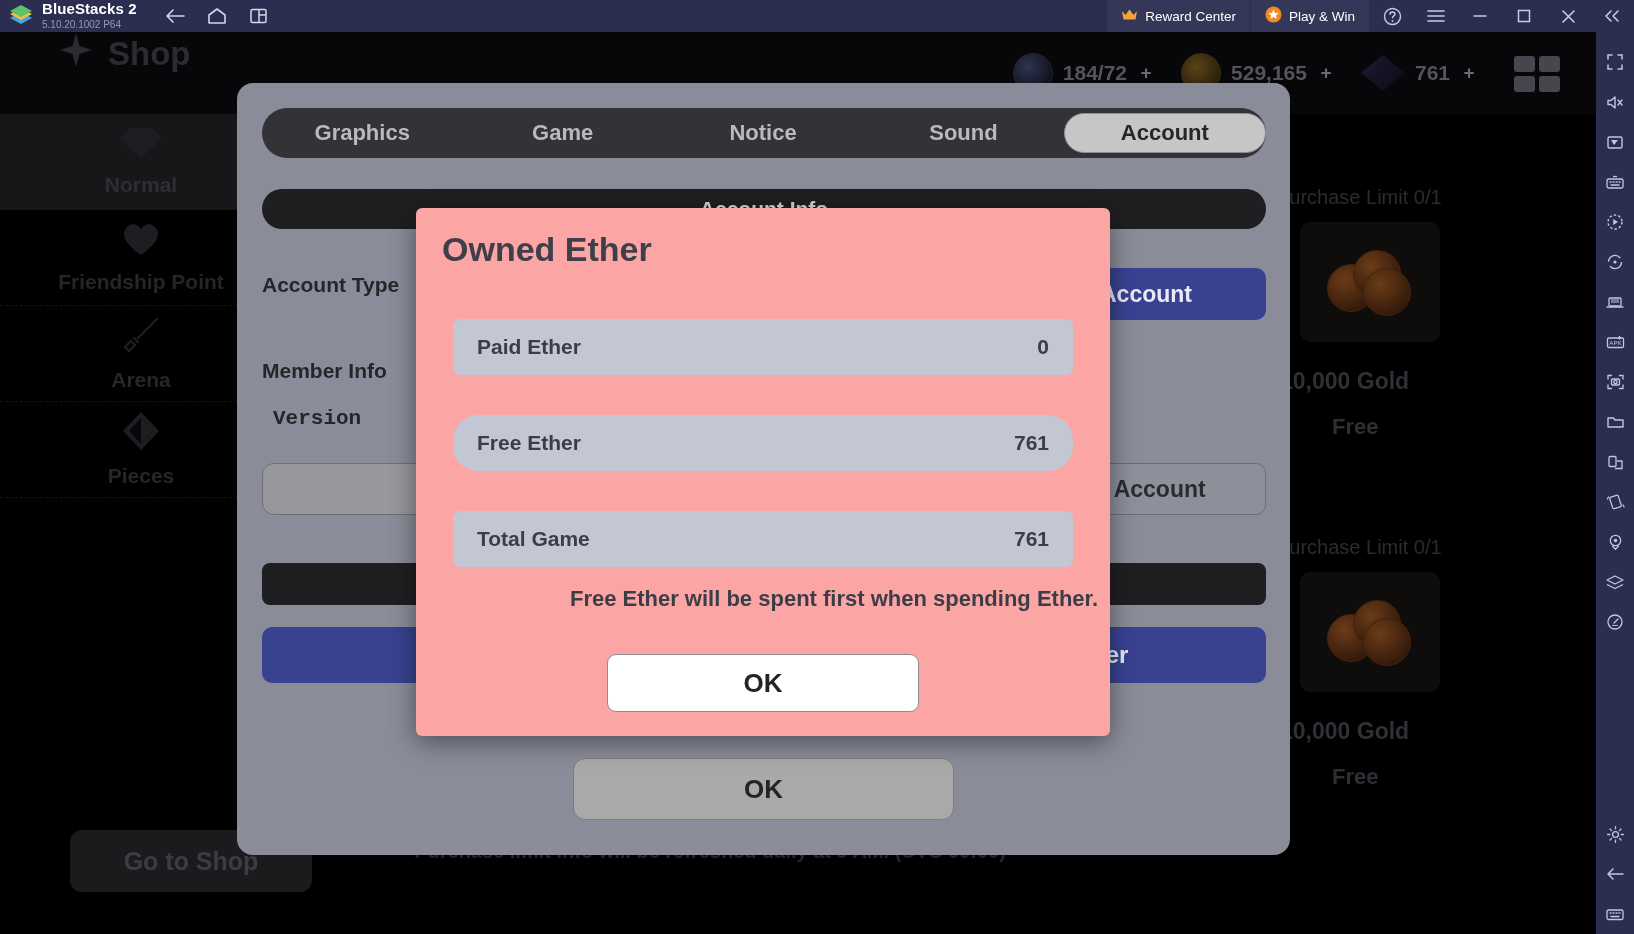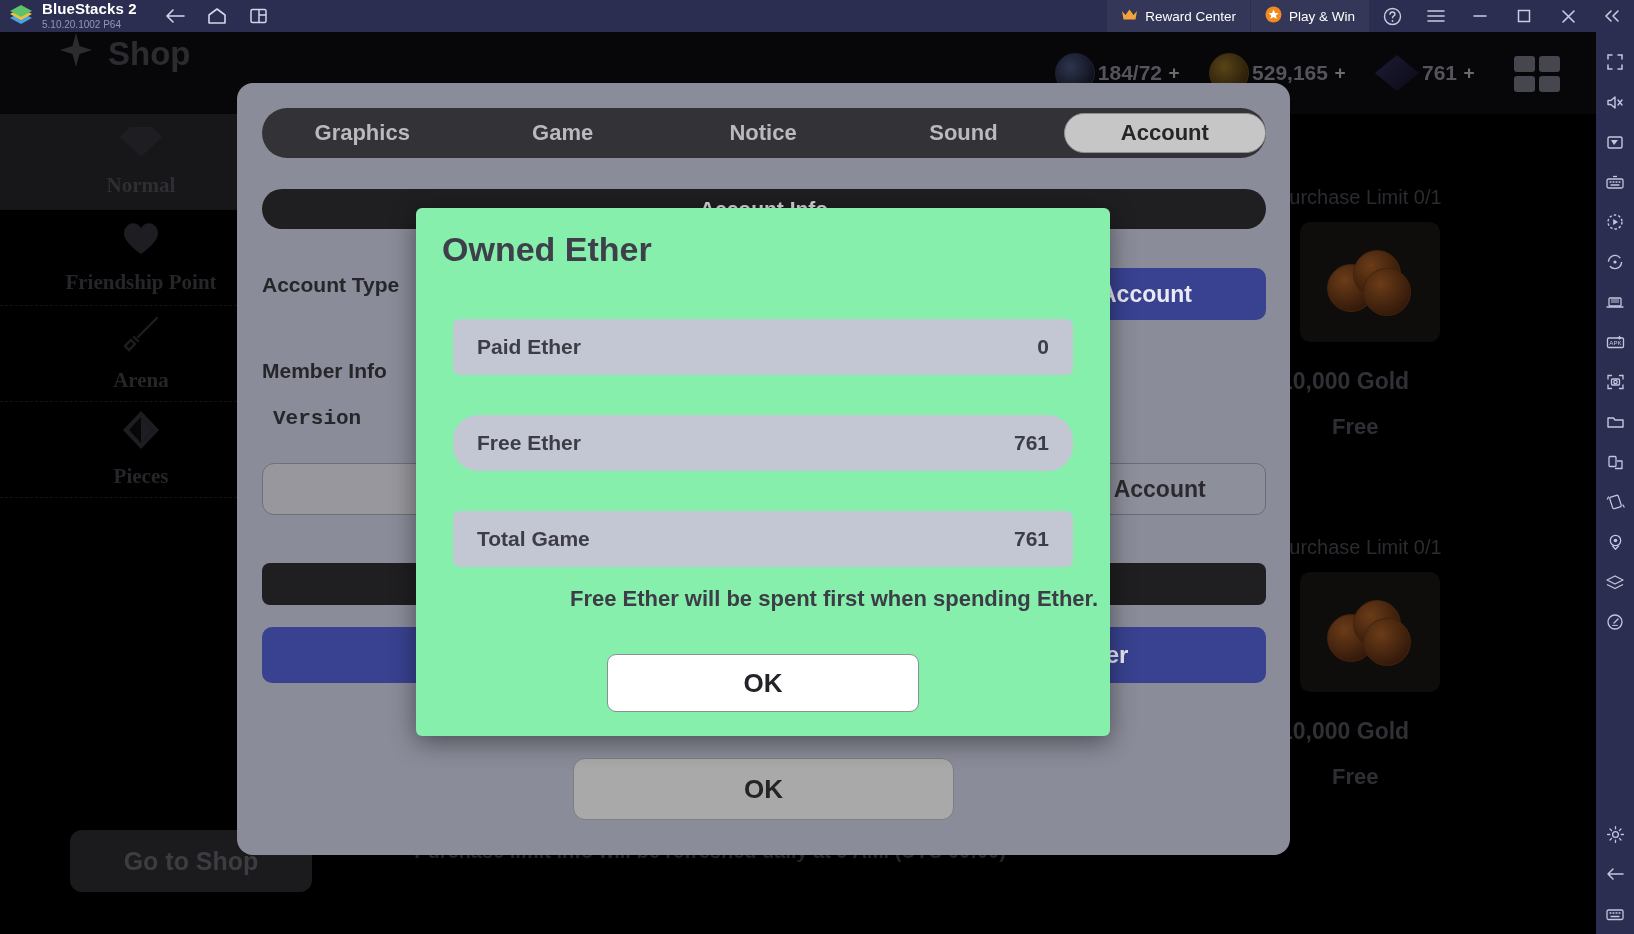--- a/index.html
+++ b/index.html
@@ -80,21 +80,21 @@
   .shop-title {
     display: flex; align-items: center; gap: 14px;
     margin-left: 58px;
     color: #2c2c30; font-size: 33px; font-weight: bold;
   }
   .currencies {
     position: absolute; right: 118px; top: 0; height: 82px;
     display: flex; align-items: center; gap: 26px;
     color: #54545c; font-size: 21px; font-weight: bold;
   }
-  .cur { display: flex; align-items: center; gap: 3px; }
+  .cur { display: flex; align-items: center; gap: 10px; }
   .cur-plus {
     width: 18px; height: 18px; display: flex; align-items: center; justify-content: center;
     font-size: 19px; color: #6a6a72;
   }
   .cur-orb { width: 40px; height: 40px; border-radius: 50%; }
   .orb-blue  { background: radial-gradient(circle at 38% 34%, #2d3550, #10121c 72%); border: 1px solid #1d2234; }
   .orb-gold  { background: radial-gradient(circle at 38% 34%, #5a4418, #2a1f0a 72%); border: 1px solid #3a2c10; }
   .orb-ether { width: 44px; height: 36px; background: linear-gradient(135deg,#1d1b34,#0b0a16); clip-path: polygon(50% 0,100% 50%,50% 100%,0 50%); }
   .grid-btn {
     position: absolute; right: 36px; top: 24px;
@@ -105,21 +105,20 @@
 
   
   .shop-nav {
     position: absolute; left: 0; top: 82px; width: 282px; height: 820px;
     background: #000000;
   }
   .shop-nav-item {
     height: 96px; display: flex; flex-direction: column; align-items: center; justify-content: center;
     gap: 8px; color: #26262a; font-size: 21px; font-weight: bold;
     border-bottom: 1px dashed #141418;
-    font-family: Liberation Serif, serif;
   }
   .shop-nav-item.active { background: #17171a; color: #2e2e33; }
   .shop-nav-item .gi { color: #1e1e22; }
   .goto-shop {
     position: absolute; left: 70px; top: 798px;
     width: 242px; height: 62px; border-radius: 12px;
     background: #1b1b1e;
     display: flex; align-items: center; justify-content: center;
     color: #3c3c42; font-size: 25px; font-weight: bold;
   }
@@ -237,21 +236,21 @@
     width: 381px; height: 62px; border-radius: 12px;
     background: #a9a9a9; border: 1px solid #7d7d82;
     display: flex; align-items: center; justify-content: center;
     color: #242427; font-size: 26px; font-weight: bold;
   }
 
   
   .modal {
     position: absolute; left: 416px; top: 208px;
     width: 694px; height: 528px;
-    background: #86efac;
+    background: #fca5a5;
     border-radius: 6px;
     z-index: 40;
     box-shadow: 0 6px 26px rgba(0,0,0,.45);
   }
   .modal-title {
     position: absolute; left: 26px; top: 22px;
     font-size: 34px; font-weight: bold; color: #3e3f4a;
   }
   .ether-row {
     position: absolute; left: 37px;

